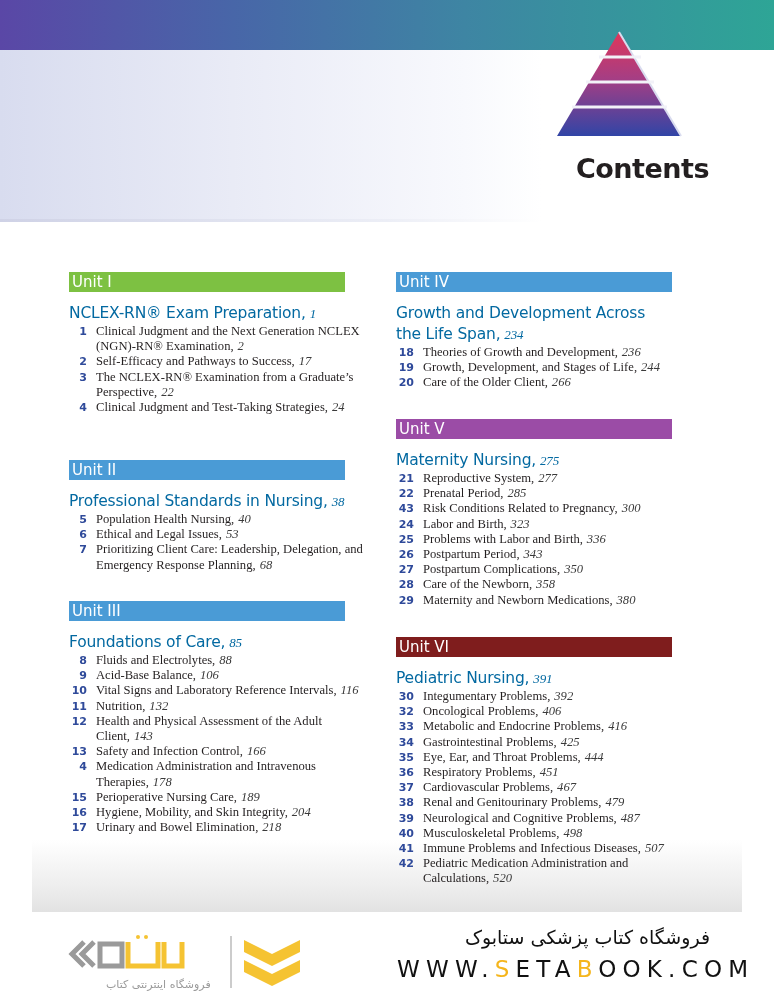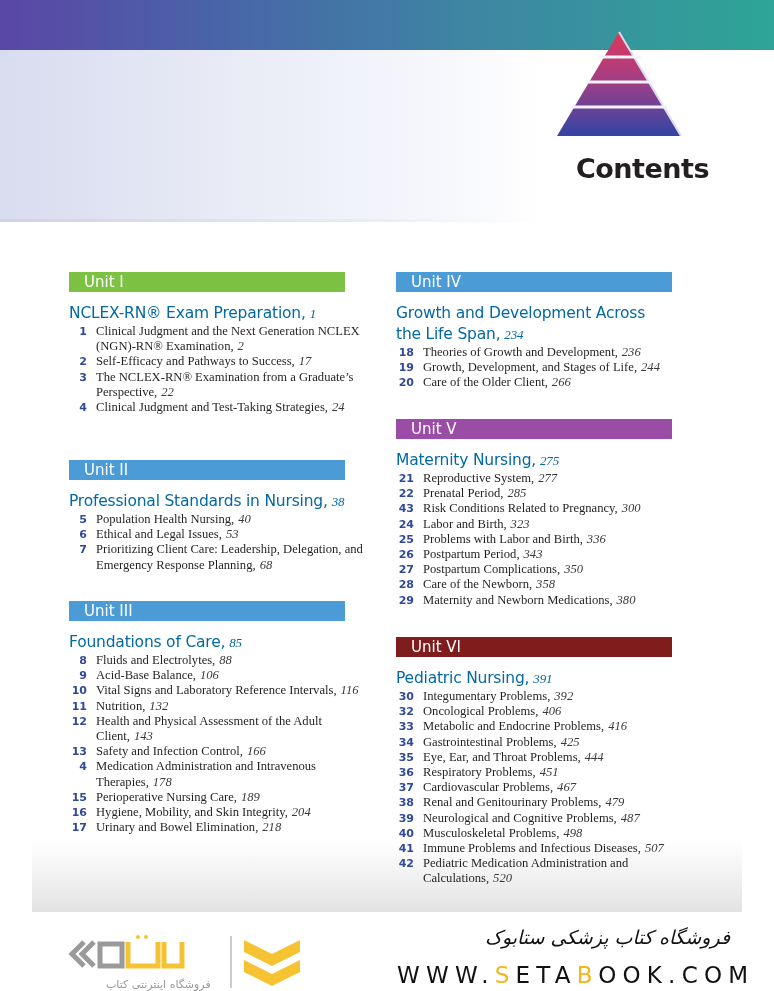--- a/index.html
+++ b/index.html
@@ -31,21 +31,21 @@
     position: absolute; left: 32px; top: 840px; width: 710px; height: 72px;
     background: linear-gradient(180deg, rgba(255,255,255,0) 0%, #ececec 70%, #e2e2e2 100%);
   }
   .col { position: absolute; width: 304px; }
   .col-left { left: 69px; }
   .col-right { left: 396px; }
   .unit { position: absolute; left: 0; width: 304px; }
   .unit-bar {
     height: 20px; line-height: 21px; color: #ffffff;
     font-family: "DejaVu Sans", "Liberation Sans", sans-serif;
-    font-size: 15px; padding-left: 15px; box-sizing: border-box; width: 276px;
+    font-size: 15px; padding-left: 3px; box-sizing: border-box; width: 276px;
   }
   .part-title {
     margin-top: 11px;
     font-family: "DejaVu Sans", "Liberation Sans", sans-serif;
     font-size: 15.5px; color: #0369a1; line-height: 21px; letter-spacing: -0.2px;
   }
   .part-title .pg {
     font-family: "Liberation Serif", "DejaVu Serif", serif;
     font-style: italic; font-size: 13px; margin-left: 4px;
   }
@@ -53,25 +53,25 @@
   .chapter { position: relative; padding-left: 27px; font-size: 12.6px; line-height: 15.2px; }
   .chapter .num {
     position: absolute; left: 0; width: 18px; text-align: right;
     font-family: "DejaVu Sans", "Liberation Sans", sans-serif;
     font-size: 11px; color: #2f4a9a; font-weight: bold;
   }
   .chapter .pg { font-style: italic; color: #3a3a3a; margin-left: 4px; }
   .footer { position: absolute; left: 0; top: 918px; width: 774px; height: 73px; }
   .logo-left { position: absolute; left: 66px; top: 14px; width: 240px; height: 60px; }
   .store-fa {
-    position: absolute; left: 470px; top: 8px; width: 260px; text-align: right;
-    font-family: "DejaVu Sans", sans-serif; font-size: 19px; color: #111; direction: rtl; font-style: italic;
+    position: absolute; left: 450px; top: 8px; width: 260px; text-align: right;
+    font-family: "DejaVu Sans", sans-serif; font-size: 19px; color: #111; direction: rtl;
   }
   .store-url {
-    position: absolute; left: 397px; top: 44px;
+    position: absolute; left: 397px; top: 38px;
     font-family: "DejaVu Sans", "Liberation Sans", sans-serif;
     font-size: 23px; letter-spacing: 6.2px; color: #111;
   }
   .store-url .hl { color: #f5b51b; }
 </style>
 </head>
 <body>
 
 <div class="top-band"></div>
 <div class="header-fade"></div>

